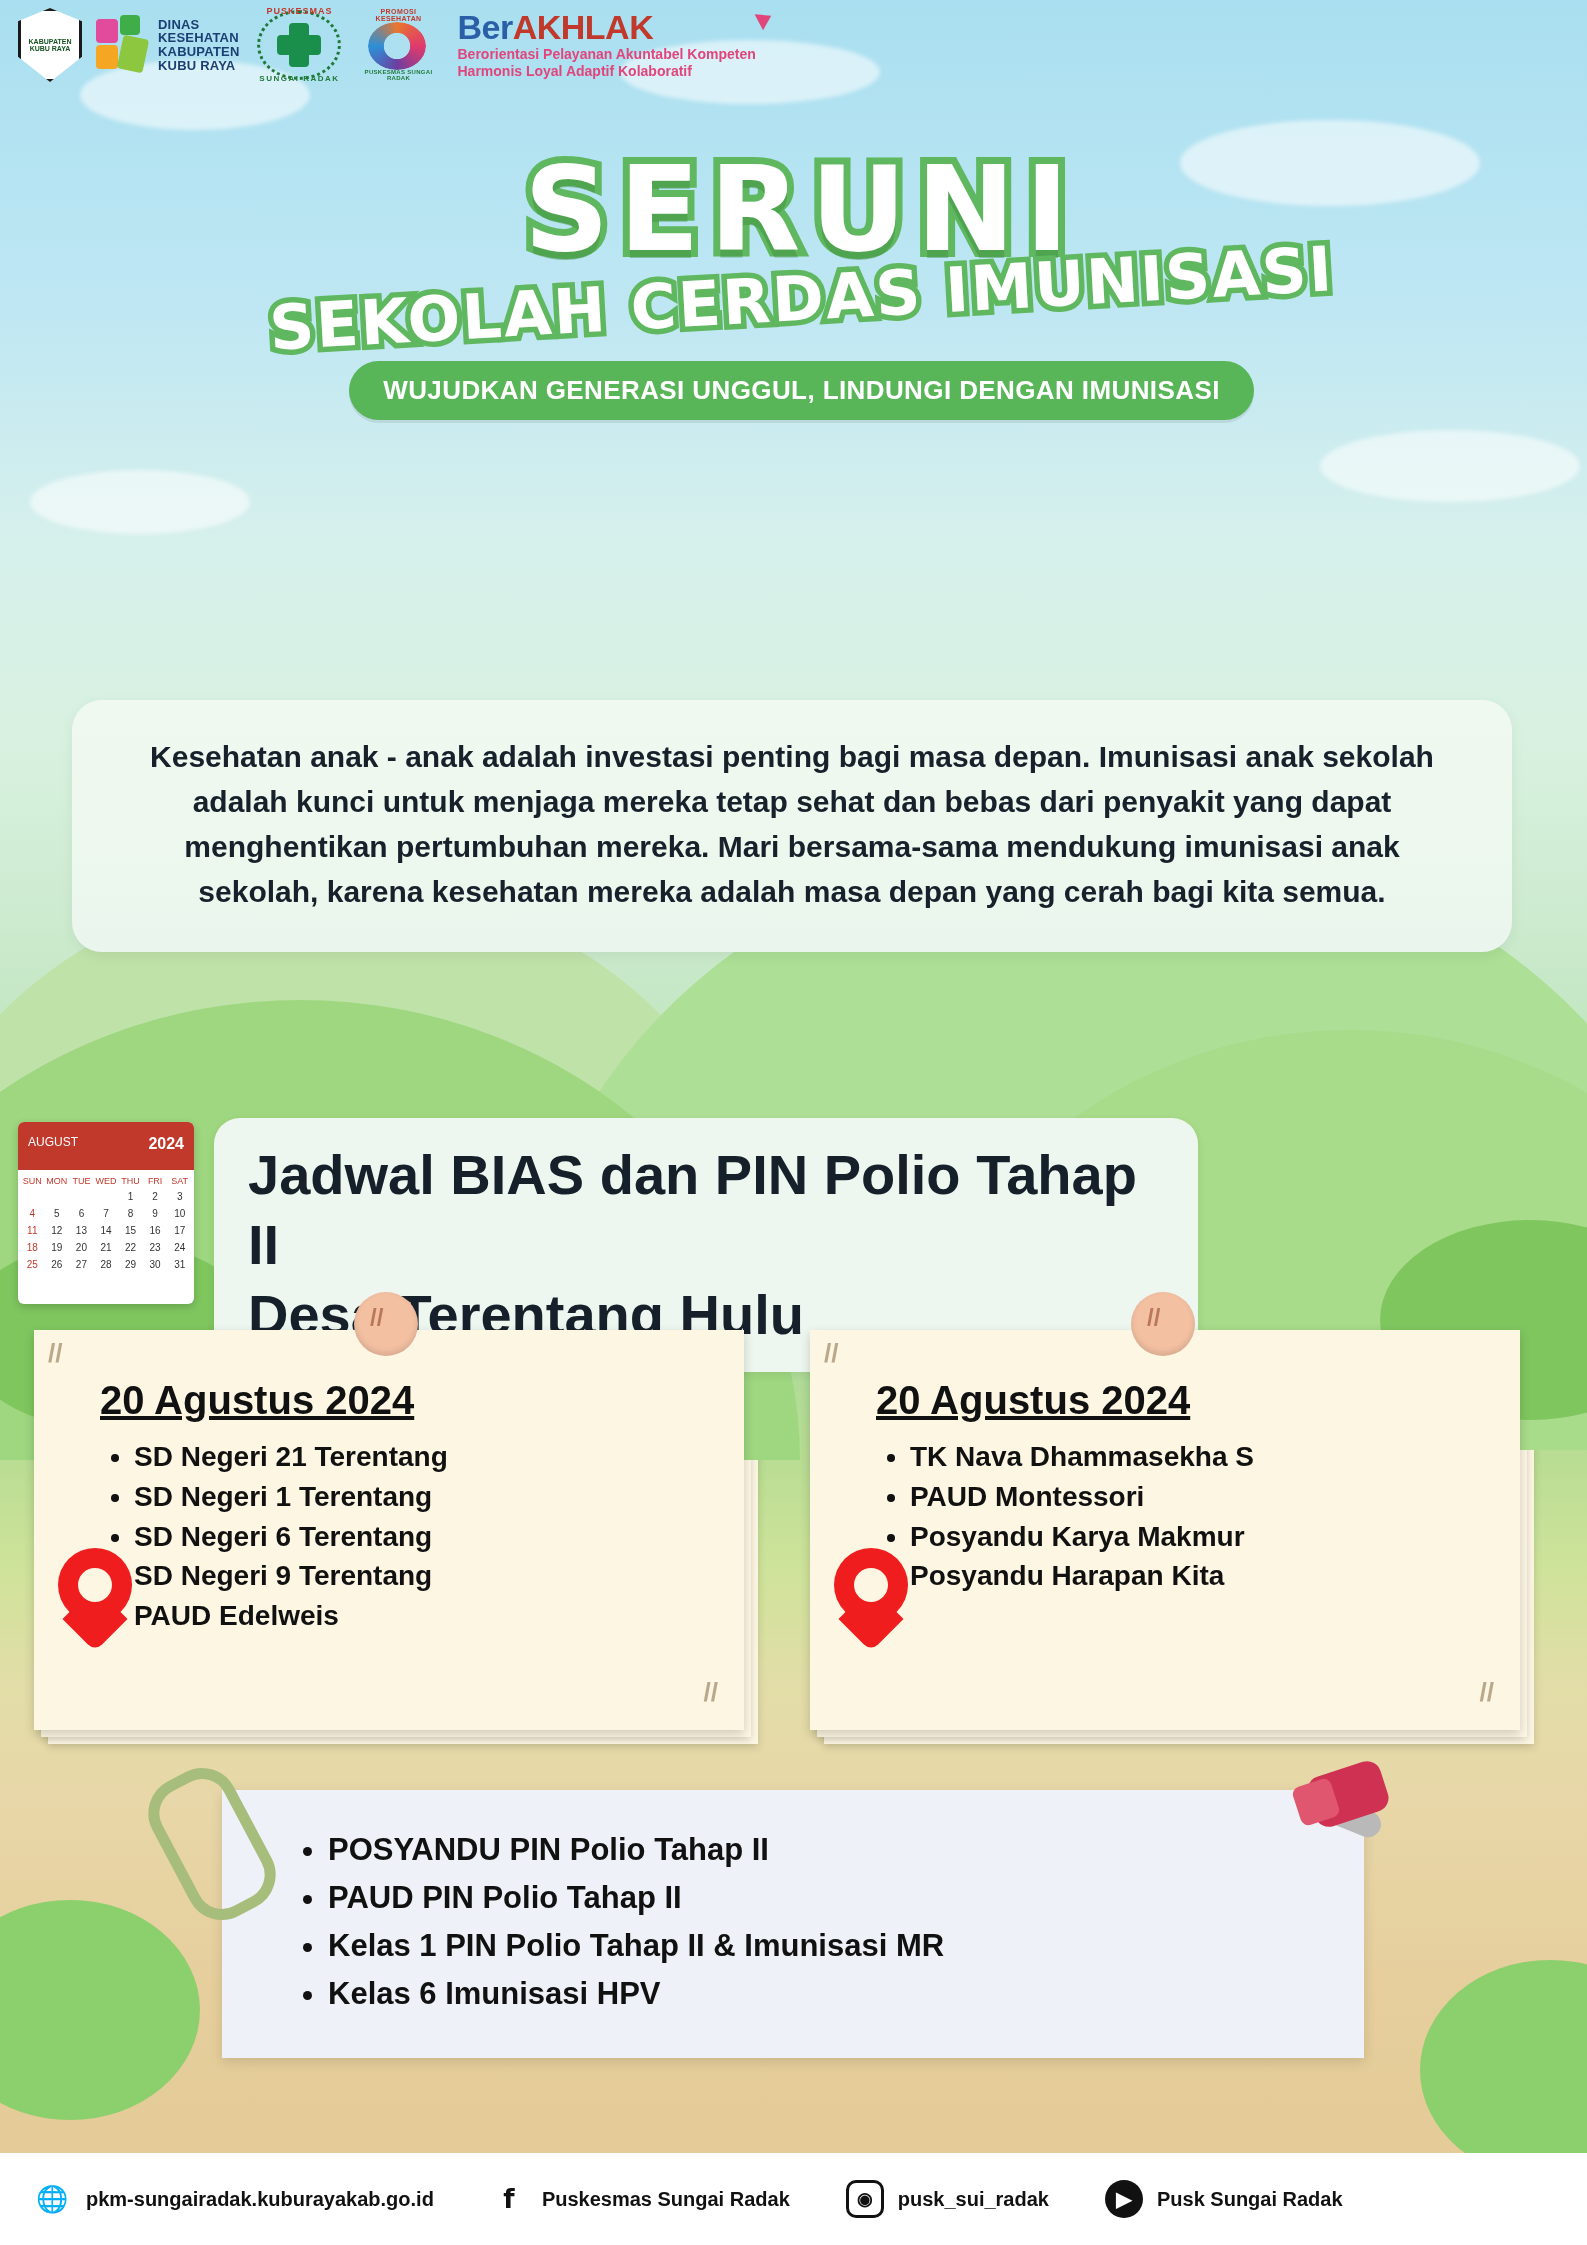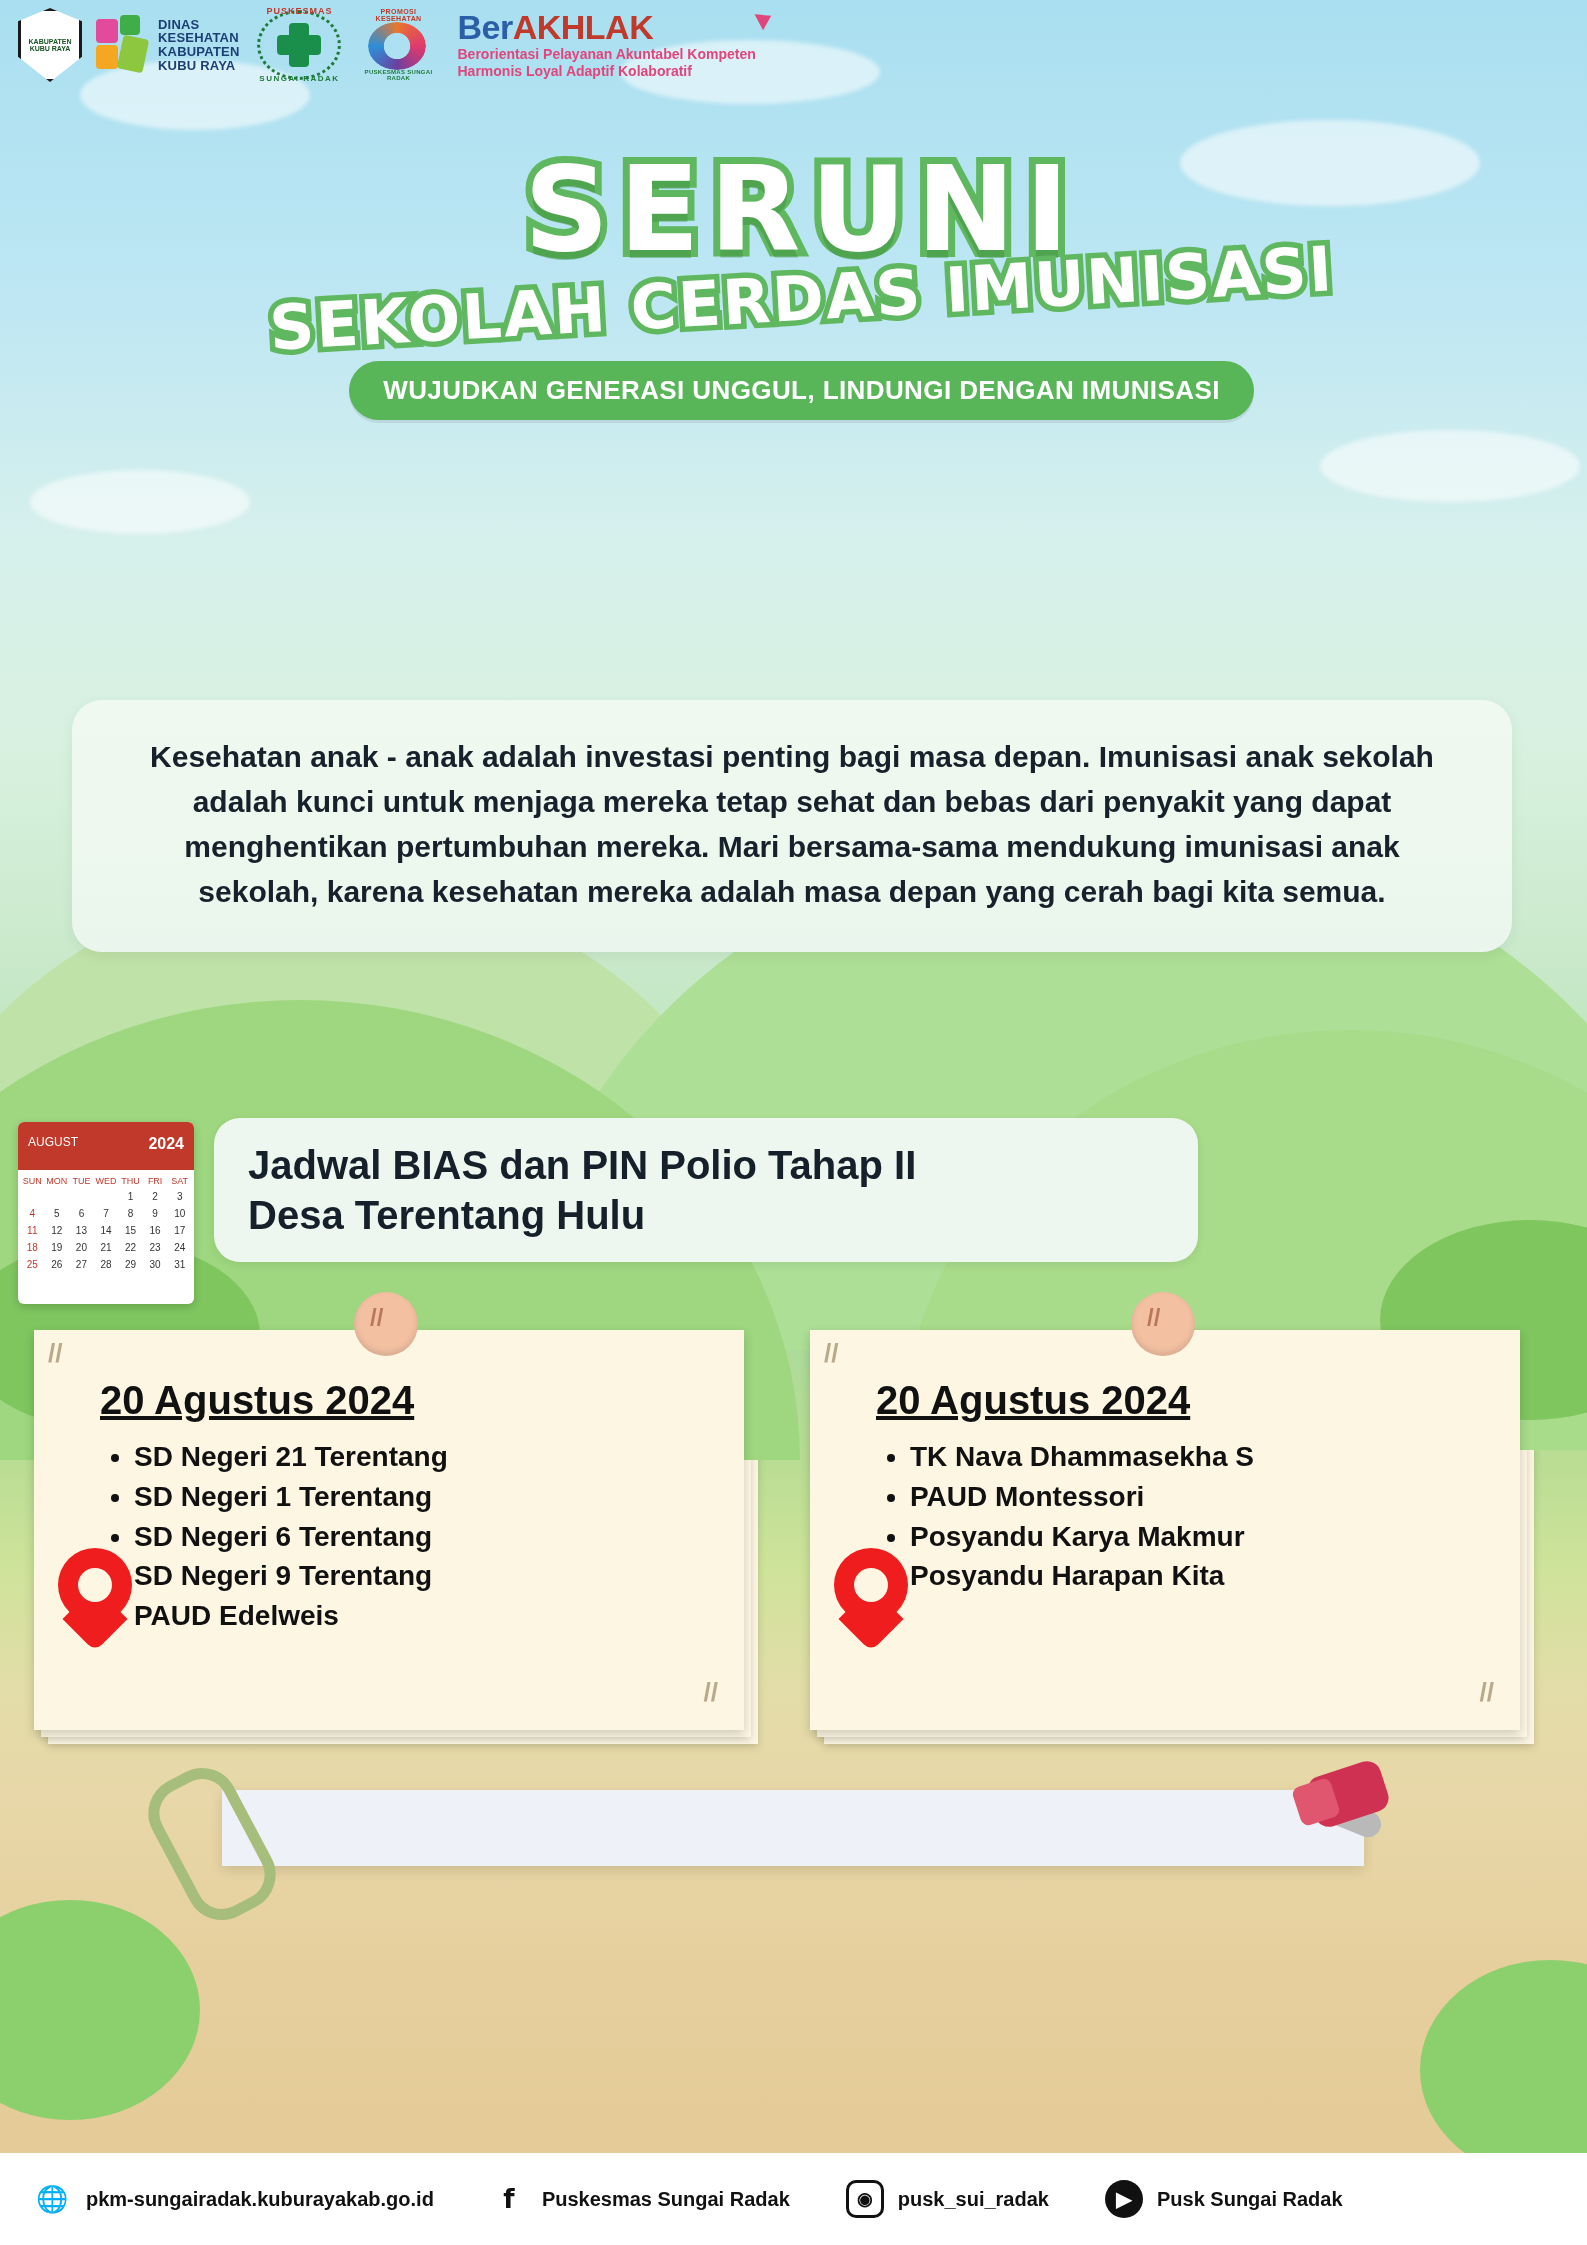--- a/index.html
+++ b/index.html
@@ -152,21 +152,21 @@
   .cal-rings i { display:block; width:7px; height:22px; background:#8e8e8e; border-radius:3px;}
   .cal-grid { display:grid; grid-template-columns:repeat(7,1fr); font-size:10px; text-align:center; padding:4px 2px;}
   .cal-grid .dow { color:#c0392b; font-weight:normal; font-size:9px; padding:2px 0;}
   .cal-grid .d { padding:3px 0; color:#333; }
   .cal-grid .sun { color:#c0392b; }
 
   .sched-title {
     position:absolute; left:214px; top:1118px; width:984px;
     background:#eef7ef; border-radius:26px;
     padding:22px 34px; box-sizing:border-box;
-    font-size:40px; font-weight:bold; color:#16202a; line-height:1.25;
+    font-size:56px; font-weight:bold; color:#16202a; line-height:1.25;
     box-shadow:0 3px 10px rgba(0,0,0,.07);
   }
 
   
   .note {
     position:absolute; background:#fdf6e3;
     box-shadow:0 4px 10px rgba(0,0,0,.18);
     box-sizing:border-box;
   }
   .note .stack1, .note .stack2 { position:absolute; background:#fdf6e3; box-shadow:0 3px 8px rgba(0,0,0,.15);}
@@ -415,20 +415,26 @@
 </div>
 <div class="pin-circle" style="left:1131px; top:1292px;"></div>
 
 <div class="bottom-card">
   <div class="clip"></div>
   <div class="thumbtack">
     <div class="tack-pin"></div>
       <div class="tack-head"></div>
       <div class="tack-head2"></div>
   </div>
+  <ul>
+    <li>POSYANDU PIN Polio Tahap II</li>
+    <li>PAUD PIN Polio Tahap II</li>
+    <li>Kelas 1 PIN Polio Tahap II &amp; Imunisasi MR</li>
+    <li>Kelas 6 Imunisasi HPV</li>
+  </ul>
 </div>
 
 <div class="footer">
   <div class="fitem">
     <span class="ficon">🌐</span>
     <span>pkm-sungairadak.kuburayakab.go.id</span>
   </div>
   <div class="fitem">
     <span class="ficon" style="font-weight:bold;font-family:'DejaVu Sans',sans-serif;">f</span>
     <span>Puskesmas Sungai Radak</span>

